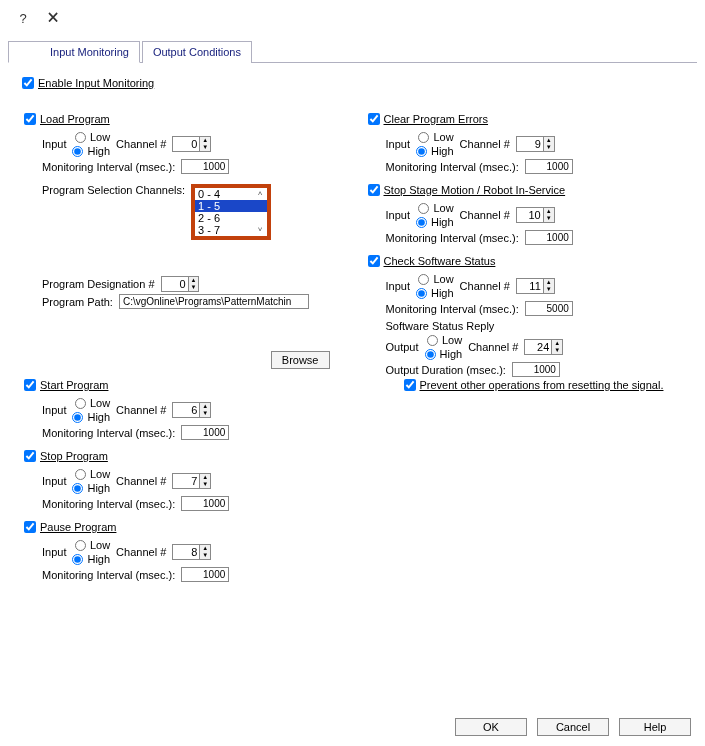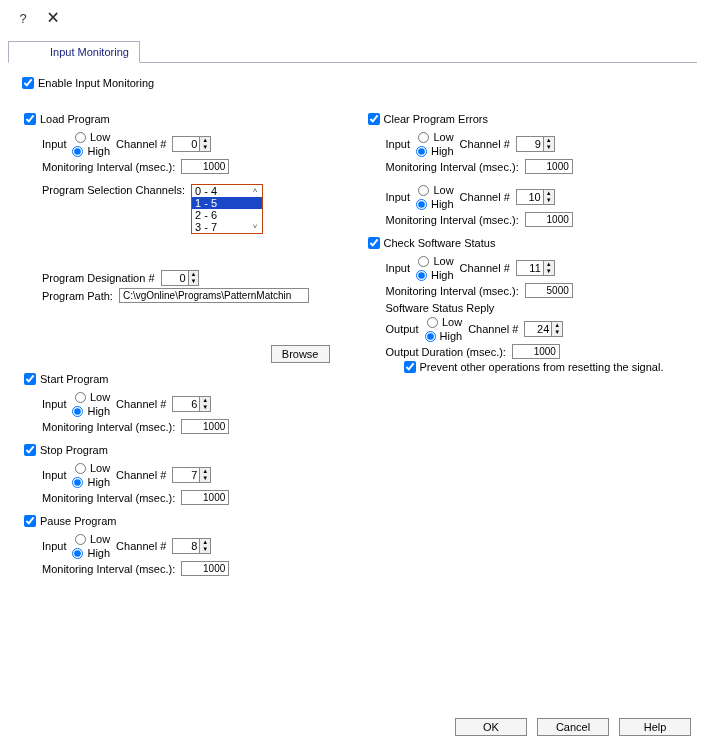--- a/index.html
+++ b/index.html
@@ -9,34 +9,34 @@
 .tb-icon { width: 30px; text-align: center; color: #333; font-size: 13px; cursor: default; }
 .tb-icon.close { font-size: 14px; }
 .tabs { display: flex; padding: 4px 8px 0; }
 .tab { padding: 4px 10px; border: 1px solid #b0b0c0; border-bottom: none; margin-right: 2px; color: #1a237e; background: #fff; cursor: pointer; position: relative; top: 1px; }
 .tab.active { border-bottom: 1px solid #fff; z-index: 2; padding-left: 41px; }
 .tab-underline { border-top: 1px solid #b0b0c0; margin: 0 8px; }
 .content { padding: 12px 24px 4px; display: flex; gap: 30px; }
 .col { flex: 1; }
 .section { margin: 8px 0 10px; }
 .section .sec-body { margin-left: 18px; }
-.chk { display: inline-flex; align-items: center; gap: 4px; margin-bottom: 4px; }
+.chk { display: inline-flex; align-items: center; gap: 4px; margin-bottom: 4px; text-decoration: underline; }
 .chk input { width: 12px; height: 12px; }
 .row { display: flex; align-items: center; margin: 2px 0; gap: 6px; flex-wrap: wrap; }
 .radio-col { display: flex; flex-direction: column; gap: 2px; }
 .radio-col label { display: flex; align-items: center; gap: 4px; font-size: 11px; justify-content: flex-end; }
 .radio-col input { width: 11px; height: 11px; }
 .lbl { white-space: nowrap; }
 .spin { display: inline-flex; align-items: stretch; }
 .spin input { width: 28px; border: 1px solid #888; padding: 1px 2px; font-size: 11px; text-align: right; }
 .spin .sb { display: flex; flex-direction: column; border: 1px solid #888; border-left: none; }
 .spin .sb span { font-size: 6px; line-height: 7px; padding: 0 2px; cursor: pointer; background: #f0f0f0; }
 .txt { border: 1px solid #888; padding: 1px 3px; font-size: 10px; }
 .txt.sm { width: 48px; text-align: right; }
-.listbox { border: 1px solid #c2410c; width: 72px; font-size: 11px; position: relative; }
+.listbox { border: 4px solid #c2410c; width: 80px; font-size: 11px; position: relative; }
 .listbox .item { padding: 0 3px; }
 .listbox .item.sel { background: #1a47c8; color: #fff; }
 .listbox .scroll { position: absolute; right: 0; top: 0; bottom: 0; width: 14px; display: flex; flex-direction: column; justify-content: space-between; padding:2px 0;}
 .listbox .scroll span { font-size: 8px; line-height: 8px; text-align: center; color: #555; }
 .btn { border: 1px solid #888; background: #f5f5f5; padding: 2px 10px; font-size: 11px; cursor: pointer; margin-top: 38px; }
 .footer { position: absolute; bottom: 10px; right: 14px; display: flex; gap: 10px; }
 .footer .btn { width: 72px; text-align: center; }
 .sub { margin: 4px 0 2px; }
 .path-row input { width: 190px; }
 .browse-row { text-align: right; margin-right: 8px; margin-top: 4px; }
@@ -44,20 +44,21 @@
 </head>
 <body>
 
 <div class="titlebar">
   <span class="tb-icon">?</span>
   <span class="tb-icon close">🗙</span>
 </div>
 
 <div class="tabs">
   <div class="tab active"><span>Input Monitoring</span></div>
+  <div class="tab"><span>Output Conditions</span></div>
 </div>
 <div class="tab-underline"></div>
 
 <div style="padding:14px 22px 0;">
   <label class="chk">
     <input type="checkbox" checked="" style="">
     <span>Enable Input Monitoring</span>
   </label>
 </div>
 
@@ -263,20 +264,24 @@
             </span>
         </div>
         <div class="row">
             <span class="lbl">Monitoring Interval (msec.):</span>
             <input class="txt sm" value="1000" style="">
           </div>
       </div>
     </div>
 
     <div class="section">
+      <label class="chk">
+          <input type="checkbox" checked="" style="">
+          <span>Stop Stage Motion / Robot In-Service</span>
+        </label>
       <div class="sec-body">
         <div class="row">
           <span class="lbl">Input</span>
           <div class="radio-col">
             <label>
                 <input type="radio" name="stage" style="">
                 <span>Low</span>
               </label>
             <label>
                 <input type="radio" name="stage" checked="" style="">

